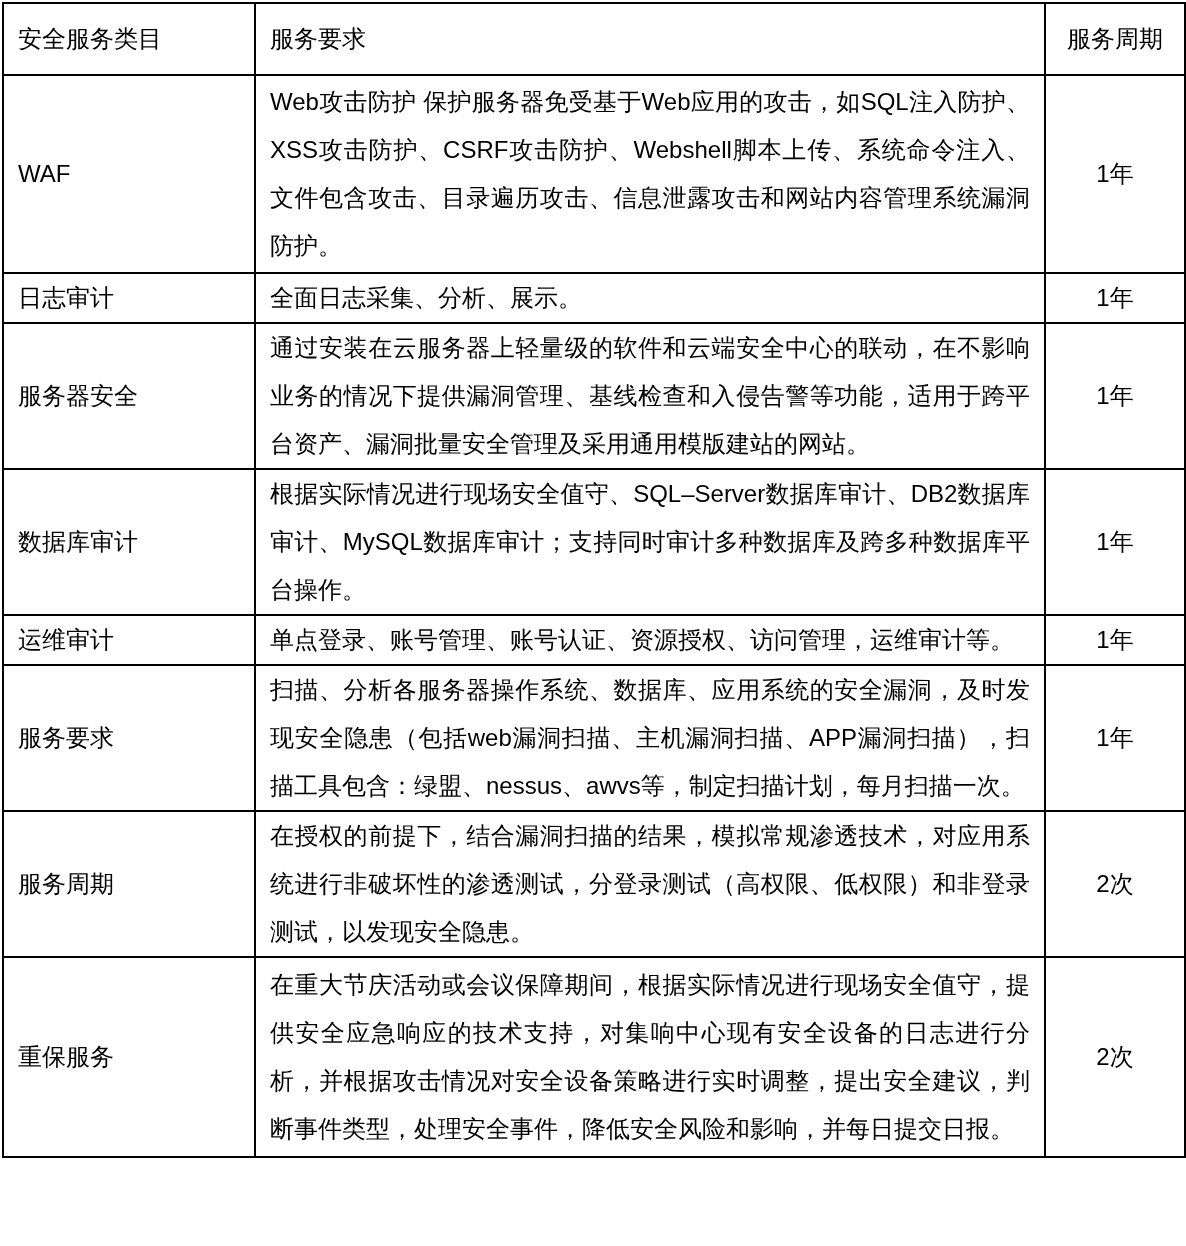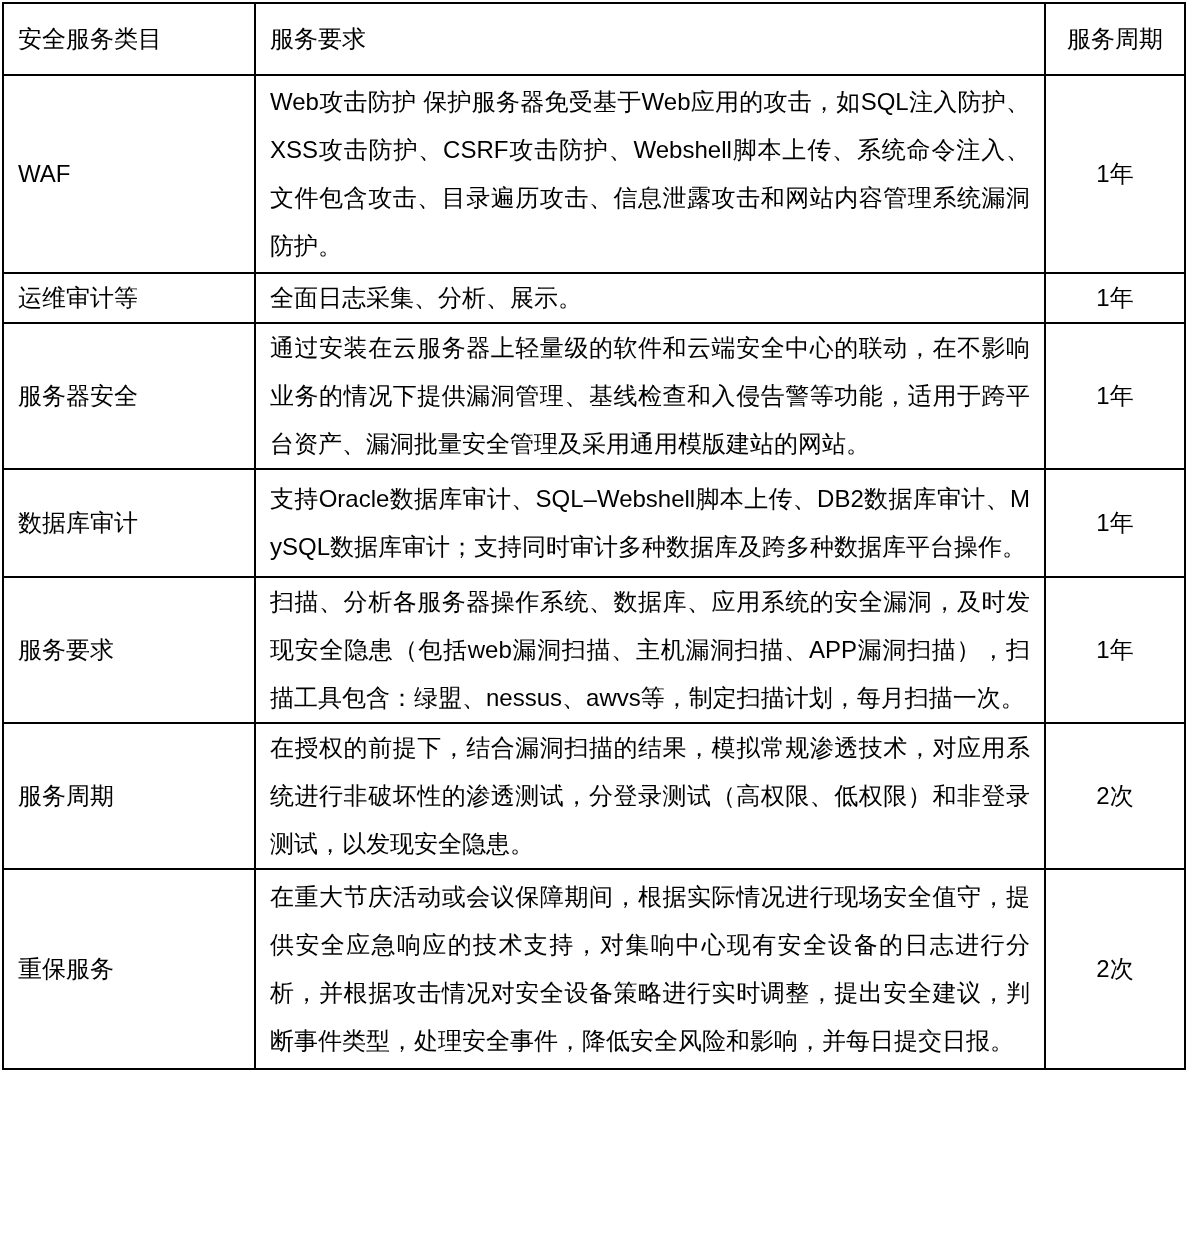--- a/index.html
+++ b/index.html
@@ -62,32 +62,37 @@
         <td class="cell-category">安全服务类目</td>
         <td class="cell-requirement">服务要求</td>
         <td class="cell-period">服务周期</td>
       </tr>
       <tr class="r-waf">
         <td class="cell-category">WAF</td>
         <td class="cell-requirement">Web攻击防护 保护服务器免受基于Web应用的攻击，如SQL注入防护、XSS攻击防护、CSRF攻击防护、Webshell脚本上传、系统命令注入、文件包含攻击、目录遍历攻击、信息泄露攻击和网站内容管理系统漏洞防护。</td>
         <td class="cell-period">1年</td>
       </tr>
       <tr class="r-log">
-        <td class="cell-category">运维审计等</td>
+        <td class="cell-category">日志审计</td>
         <td class="cell-requirement">全面日志采集、分析、展示。</td>
         <td class="cell-period">1年</td>
       </tr>
       <tr class="r-server">
         <td class="cell-category">服务器安全</td>
         <td class="cell-requirement">通过安装在云服务器上轻量级的软件和云端安全中心的联动，在不影响业务的情况下提供漏洞管理、基线检查和入侵告警等功能，适用于跨平台资产、漏洞批量安全管理及采用通用模版建站的网站。</td>
         <td class="cell-period">1年</td>
       </tr>
       <tr class="r-db">
         <td class="cell-category">数据库审计</td>
-        <td class="cell-requirement">支持Oracle数据库审计、SQL–Webshell脚本上传、DB2数据库审计、MySQL数据库审计；支持同时审计多种数据库及跨多种数据库平台操作。</td>
+        <td class="cell-requirement">根据实际情况进行现场安全值守、SQL–Server数据库审计、DB2数据库审计、MySQL数据库审计；支持同时审计多种数据库及跨多种数据库平台操作。</td>
+        <td class="cell-period">1年</td>
+      </tr>
+      <tr class="r-ops">
+        <td class="cell-category">运维审计</td>
+        <td class="cell-requirement">单点登录、账号管理、账号认证、资源授权、访问管理，运维审计等。</td>
         <td class="cell-period">1年</td>
       </tr>
       <tr class="r-vuln">
         <td class="cell-category">服务要求</td>
         <td class="cell-requirement">扫描、分析各服务器操作系统、数据库、应用系统的安全漏洞，及时发现安全隐患（包括web漏洞扫描、主机漏洞扫描、APP漏洞扫描），扫描工具包含：绿盟、nessus、awvs等，制定扫描计划，每月扫描一次。</td>
         <td class="cell-period">1年</td>
       </tr>
       <tr class="r-pentest">
         <td class="cell-category">服务周期</td>
         <td class="cell-requirement">在授权的前提下，结合漏洞扫描的结果，模拟常规渗透技术，对应用系统进行非破坏性的渗透测试，分登录测试（高权限、低权限）和非登录测试，以发现安全隐患。</td>

